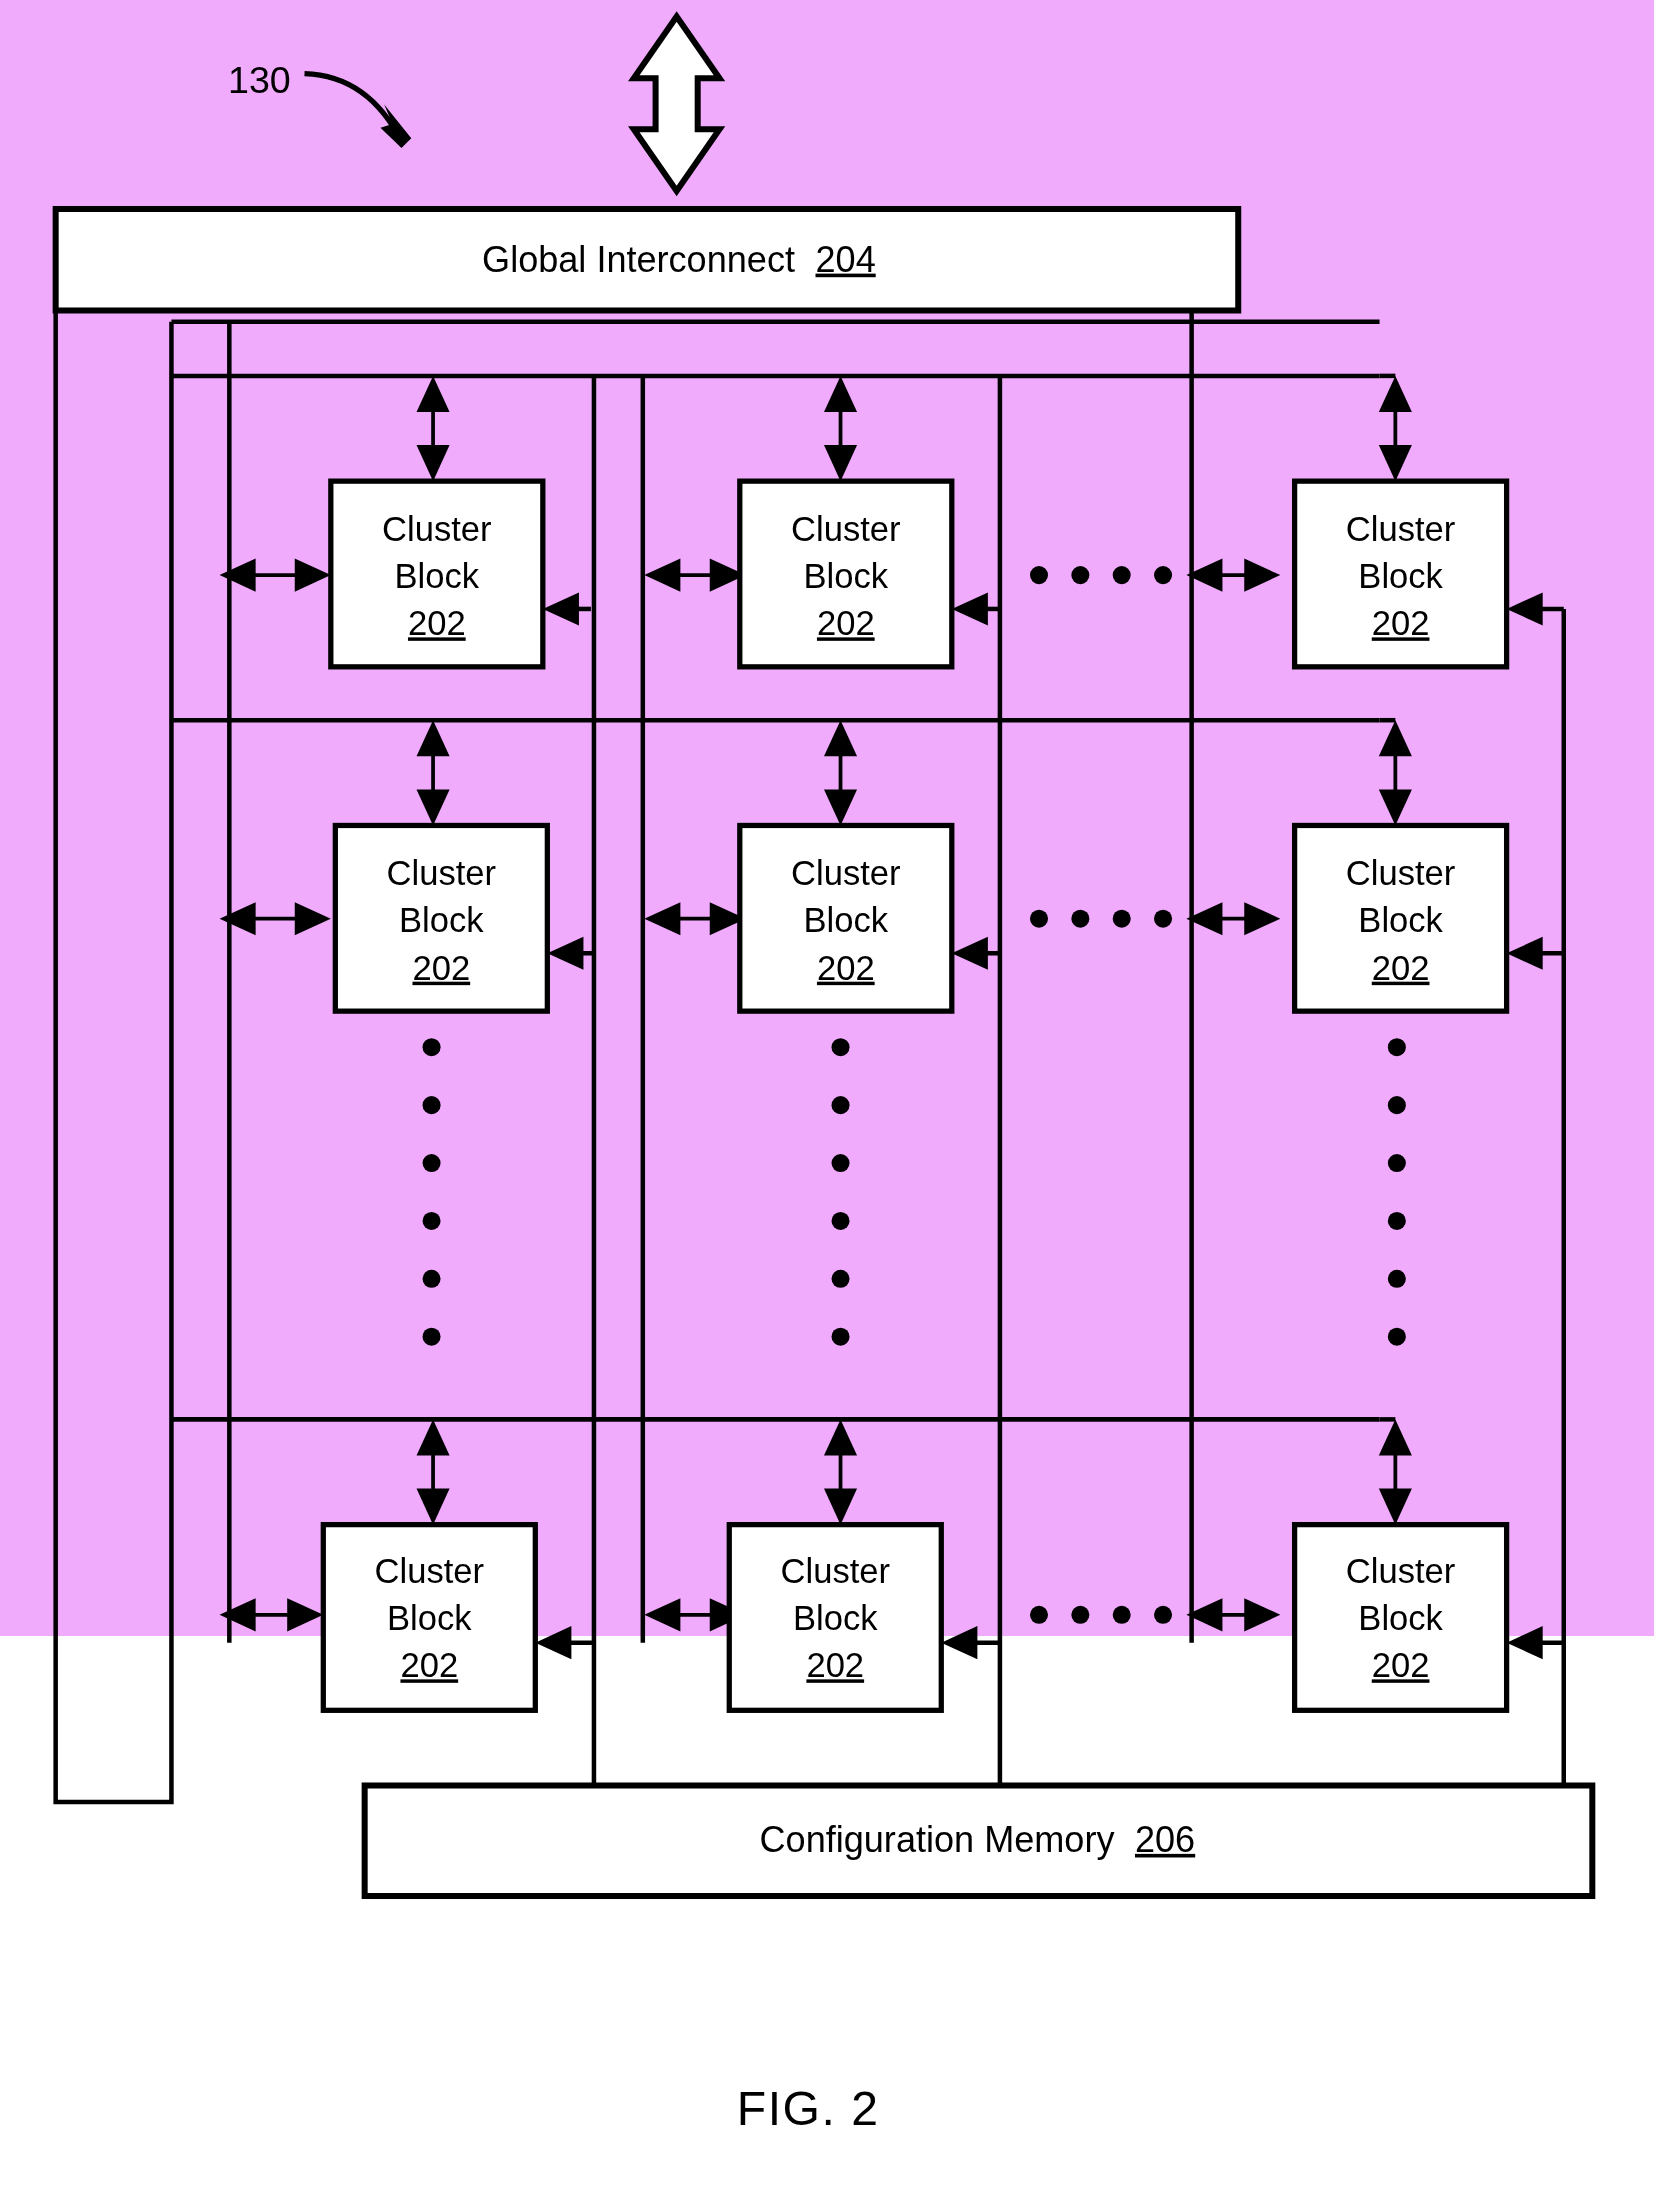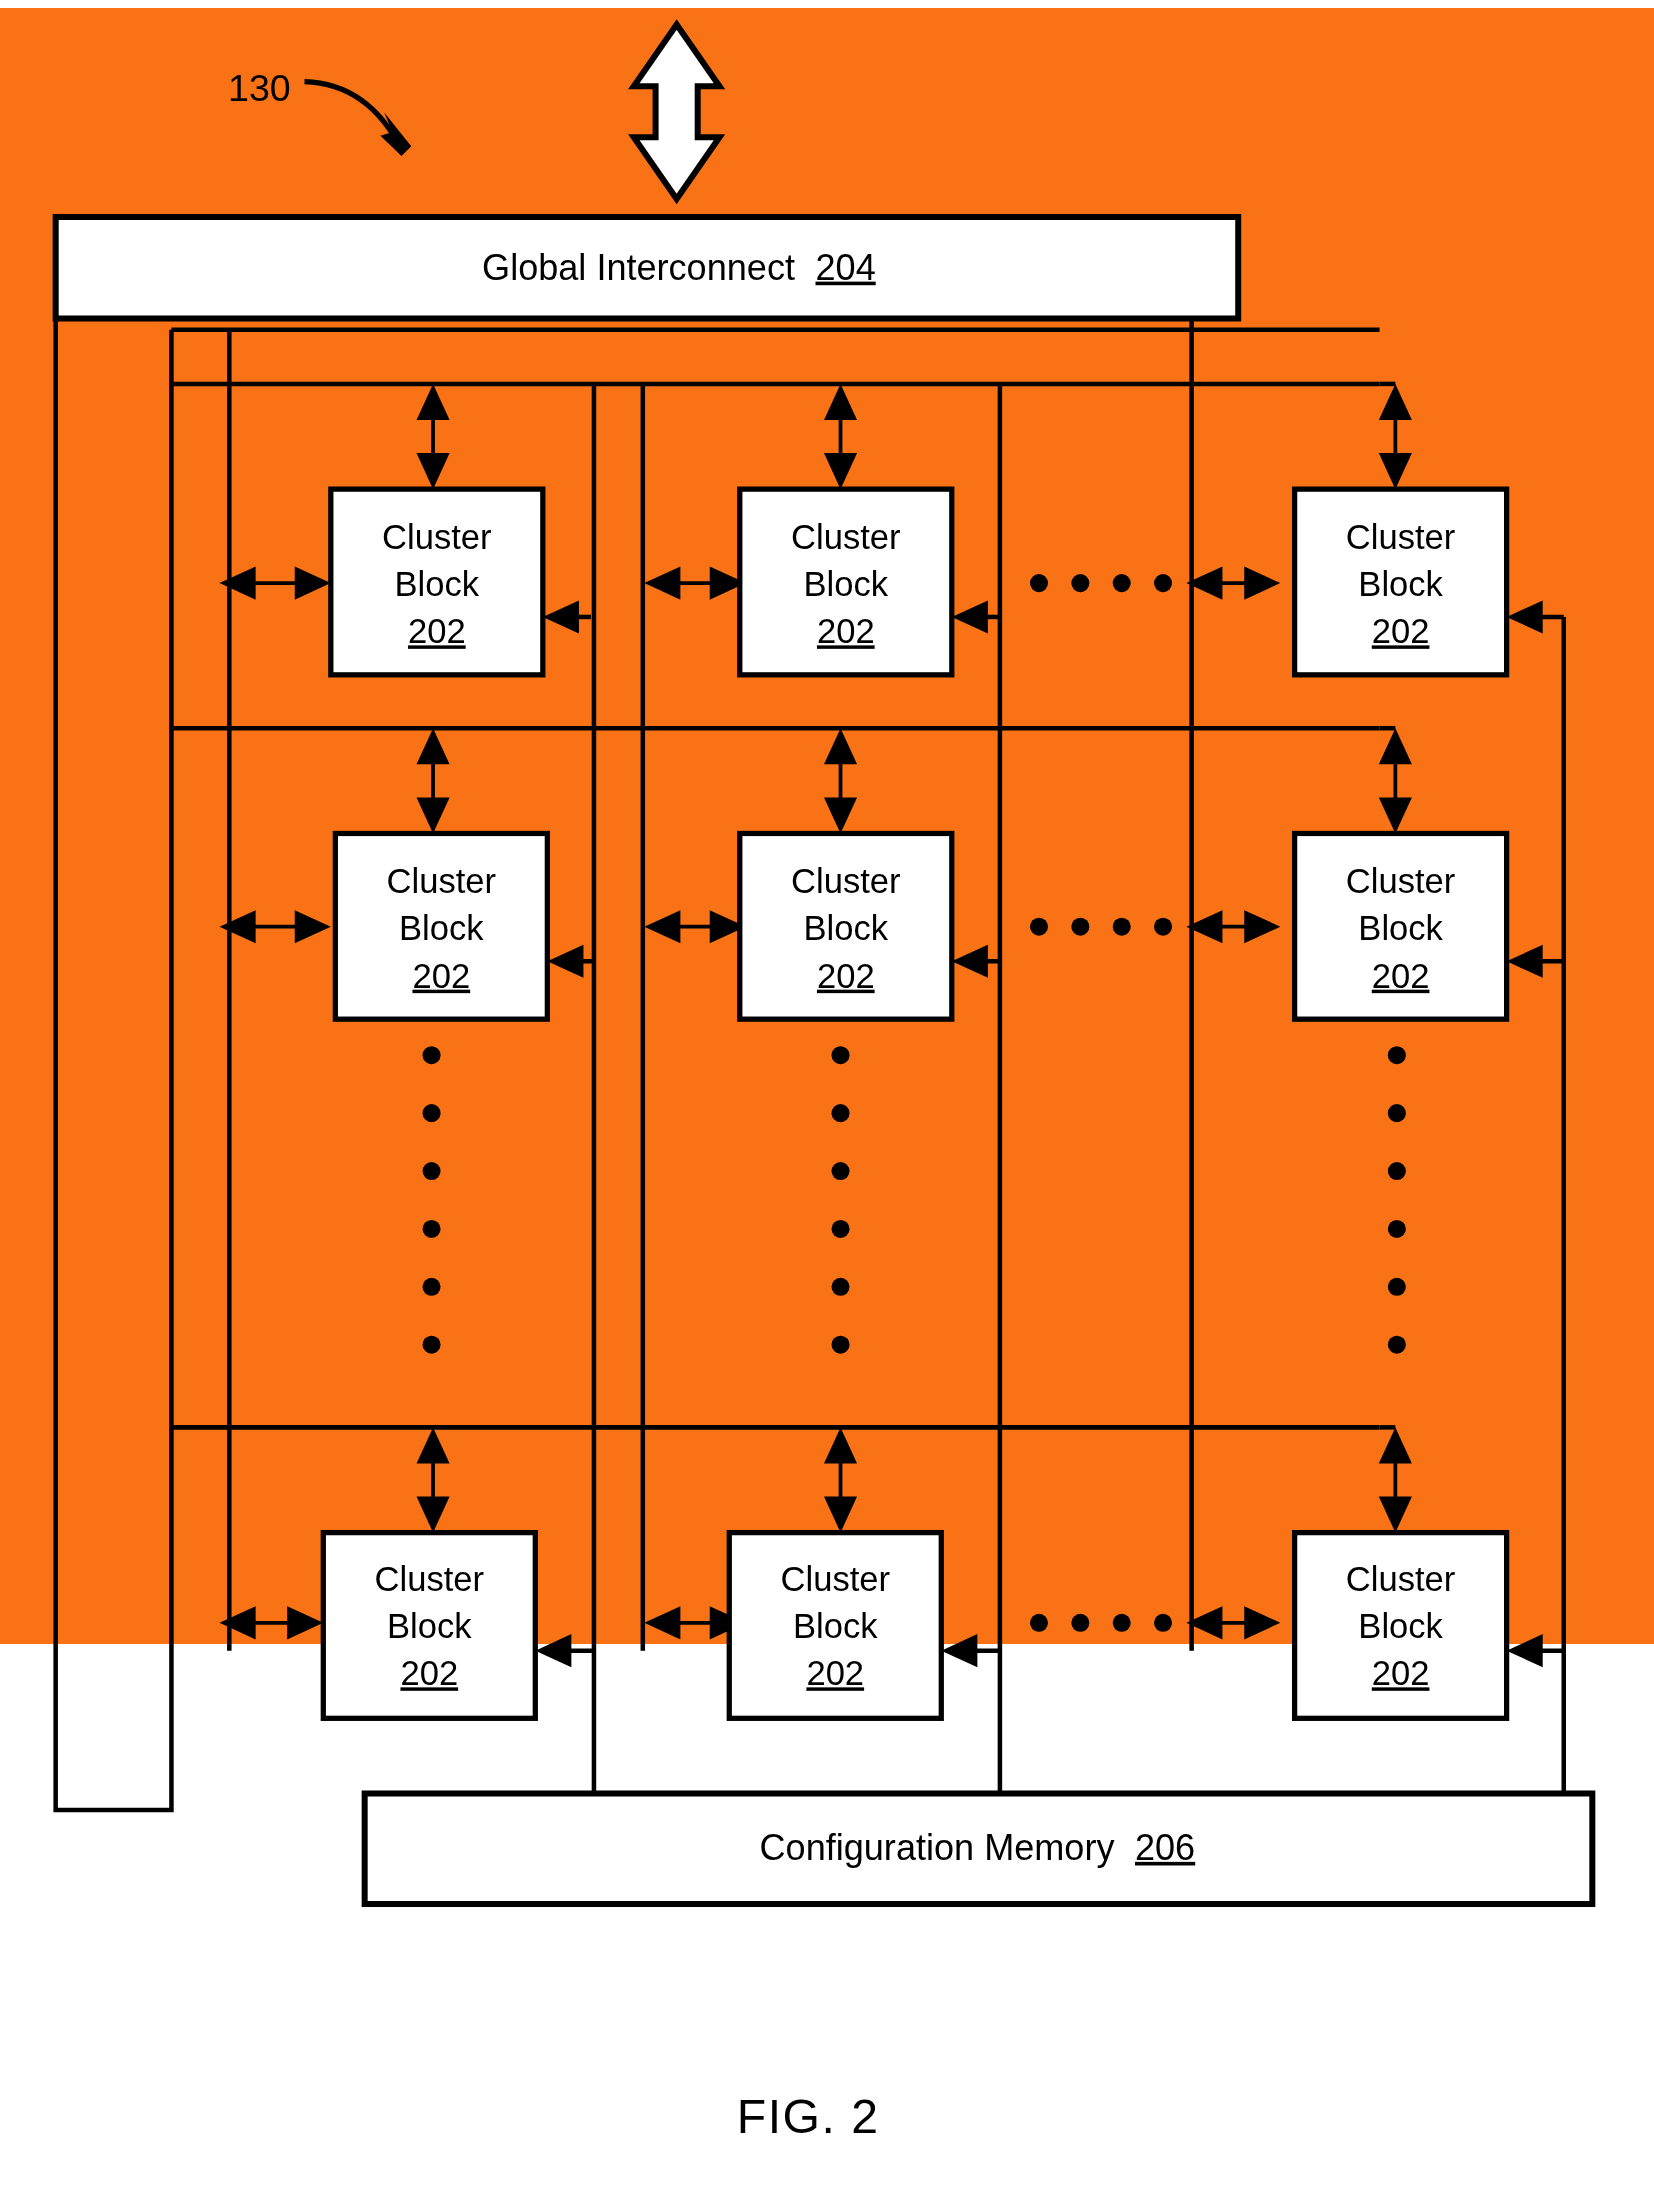--- a/index.html
+++ b/index.html
@@ -10,22 +10,21 @@
   body {
     width: 1654px;
     height: 2205px;
     font-family: "Liberation Sans", sans-serif;
     overflow: hidden;
   }
   #figure-root {
     position: relative;
     width: 1654px;
     height: 1636px;
-    background: #f97316;
-    margin-top: 8px;
+    background: #f0abfc;
   }
   svg.fig {
     position: absolute;
     top: 0;
     left: 0;
     width: 1654px;
     height: 2205px;
     display: block;
   }
   .wire {

